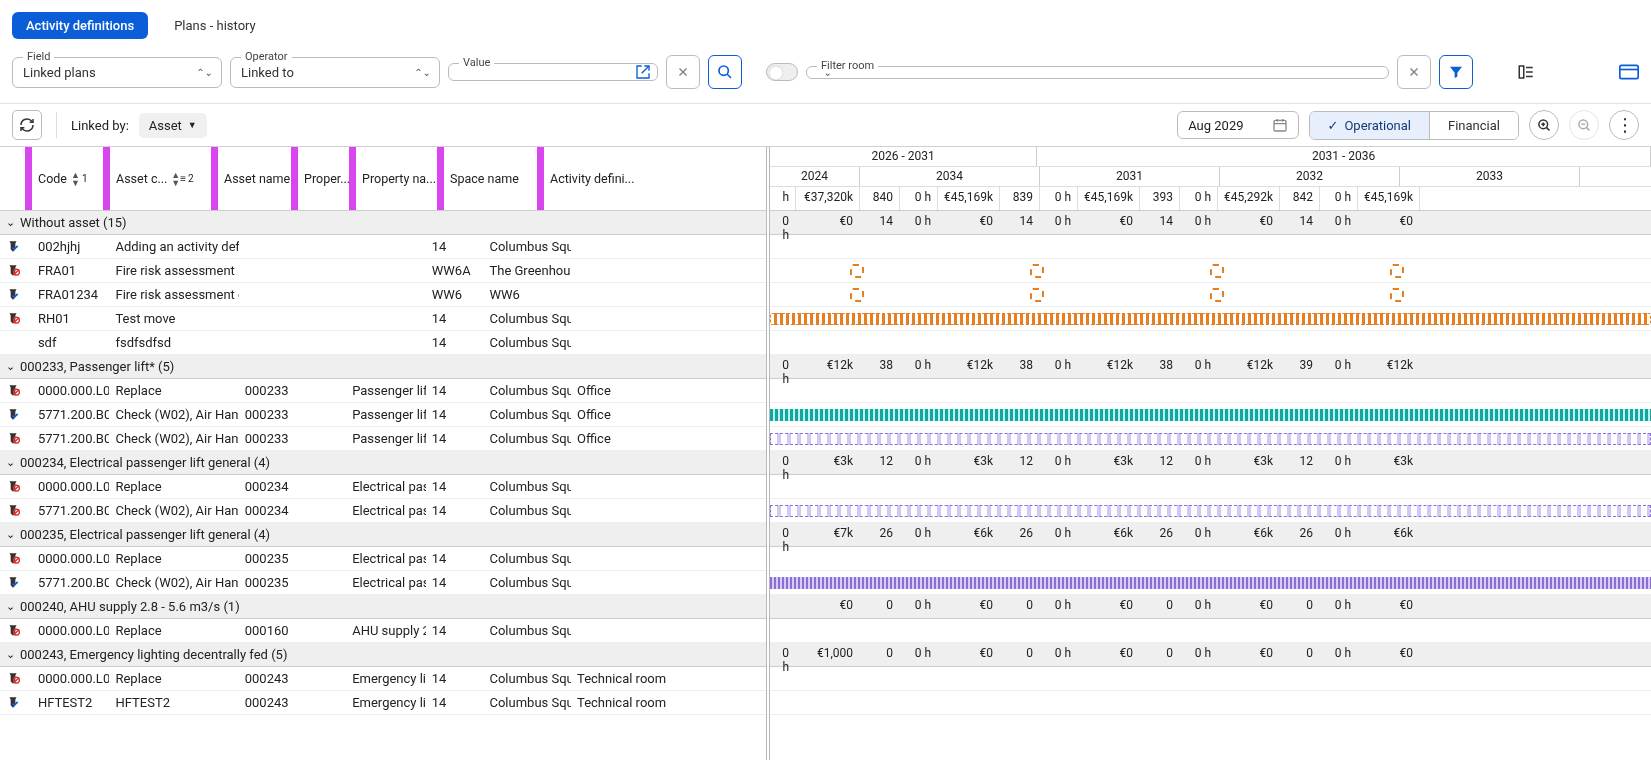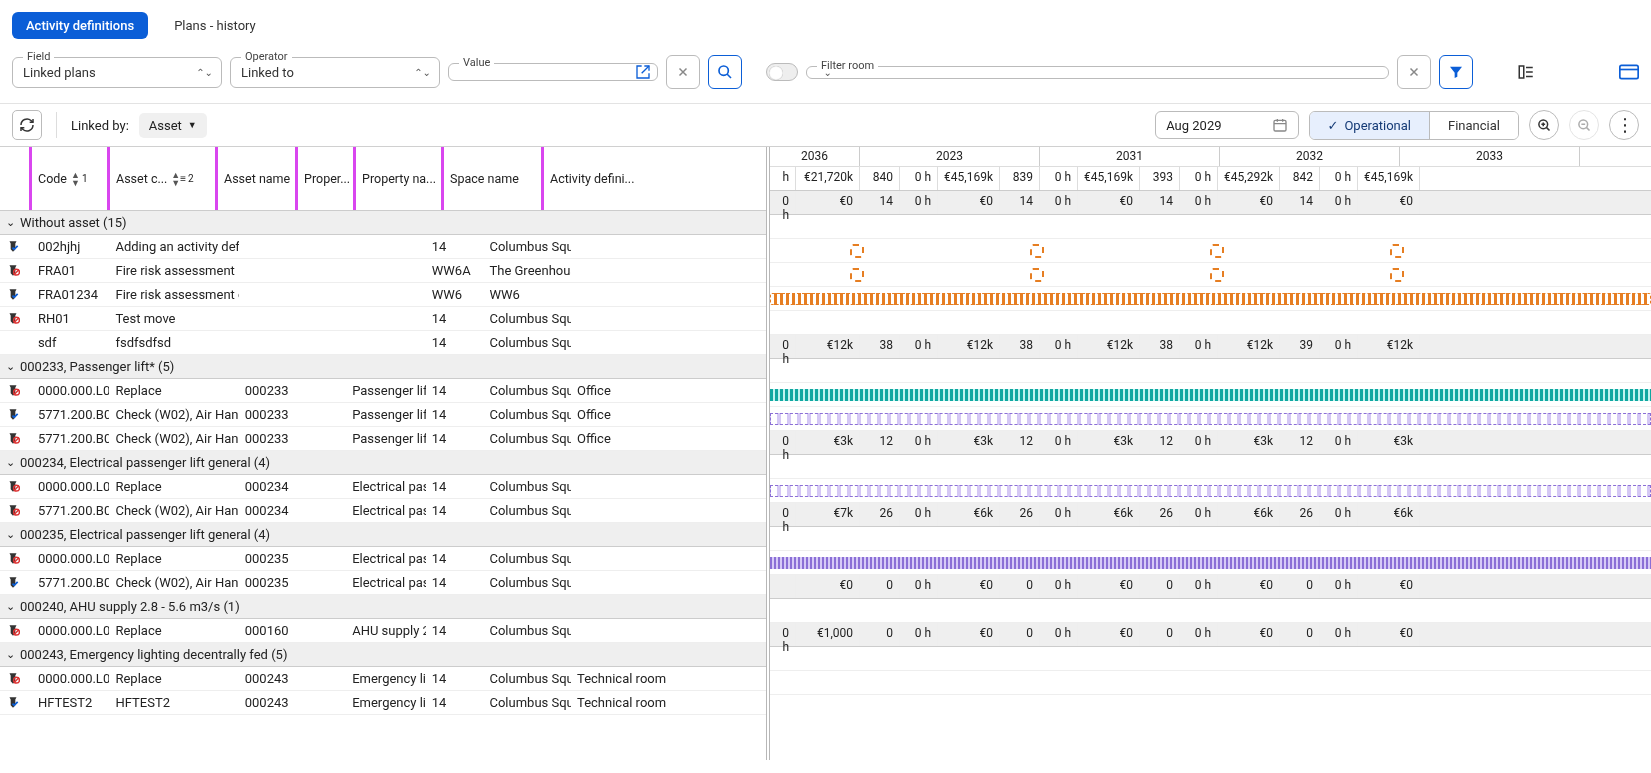--- a/index.html
+++ b/index.html
@@ -22,36 +22,36 @@
   .sq-btn.primary { border-color:#0b5ed7; color:#0b5ed7;}
   .sq-btn.active-blue { border-color:#0b5ed7; color:#0b5ed7; background:#fff;}
   .toggle-pill { border:1px solid #bbb; border-radius:12px; width:32px; height:18px; position:relative; background:#eee;}
   .toggle-pill::after { content:""; position:absolute; left:2px; top:2px; width:14px; height:14px; border-radius:50%; background:#fff; box-shadow:0 0 1px #888 inset;}
 
   .toolbar { display:flex; align-items:center; padding:6px 12px; border-top:1px solid #e3e3e3; border-bottom:1px solid #d0d0d0; gap:10px;}
   .toolbar .sep { width:1px; height:26px; background:#ddd; margin:0 4px;}
   .group-by { display:flex; align-items:center; gap:10px;}
   .chip { background:#f0f0f0; border-radius:5px; padding:5px 10px; display:flex; align-items:center; gap:6px; cursor:pointer;}
   .spacer { flex:1; }
-  .date-picker { border:1px solid #bbb; border-radius:6px; padding:5px 10px; display:flex; align-items:center; gap:50px; min-width:110px; cursor:pointer;}
+  .date-picker { border:1px solid #bbb; border-radius:6px; padding:5px 10px; display:flex; align-items:center; gap:28px; min-width:110px; cursor:pointer;}
   .seg { display:flex; border:1px solid #bbb; border-radius:6px; overflow:hidden;}
   .seg .seg-btn { padding:6px 18px; cursor:pointer; background:#fff; color:#333; }
   .seg .seg-btn.active { background:#e7effd; color:#143a76; position:relative;}
   .seg .seg-btn + .seg-btn { border-left:1px solid #bbb;}
   .round { width:30px; height:30px; border-radius:50%; border:1px solid #bbb; display:flex; align-items:center;justify-content:center; cursor:pointer; background:#fff;}
   .round.disabled { opacity:.4; cursor:default;}
   .dots { font-size:18px; line-height:1; letter-spacing:-2px;}
 
   
   .grid { display:flex; height:calc(100vh - 160px); position:relative;}
   .left-pane { width:770px; border-right:4px double #b7b7b7; overflow:hidden; position:relative; }
   .right-pane { flex:1; overflow:hidden; position:relative; }
 
   .head-row { display:flex; background:#fff; border-bottom:1px solid #ccc;}
-  .hcell { border-right:3px solid #d946ef; padding:4px 6px; font-size:12.5px; color:#222; display:flex; align-items:center; overflow:hidden; white-space:nowrap;}
+  .hcell { border-right:7px solid #d946ef; padding:4px 6px; font-size:12.5px; color:#222; display:flex; align-items:center; overflow:hidden; white-space:nowrap;}
   .hcell:last-child { border-right:none; }
 
   .body { font-size:13px;}
   .group-row { background:#efefef; display:flex; align-items:center; height:24px; border-bottom:1px solid #ccc; padding-left:6px; font-size:13px; cursor:pointer;}
   .group-row .chev2 { width:14px; display:inline-block; font-size:11px;}
   .row { display:flex; height:24px; border-bottom:1px solid #eee; align-items:center;}
   .row .c { padding:0 6px; overflow:hidden; white-space:nowrap; height:100%; display:flex; align-items:center; font-size:13px;}
   .row .c.icon-cell svg { width:14px; height:14px;}
 
   
@@ -461,30 +461,34 @@
           <div class="c" style="width: 58px;">14</div>
           <div class="c" style="width: 88px;">Columbus Squa</div>
           <div class="c" style="width: 100px;">Technical room</div>
           <div class="c" style="width: 96px;"></div>
         </div>
       </div>
   </div>
 
   <div class="right-pane">
     <div id="right-head">
+        <div class="r-head-top">
+          <div class="span-cell" style="width: 270px;">2026 - 2031</div>
+          <div class="span-cell" style="width: 620px;">2031 - 2036</div>
+        </div>
         <div class="r-head-years">
-          <div class="ycell" style="width: 90px;">2036</div>
-          <div class="ycell" style="width: 180px;">2023</div>
+          <div class="ycell" style="width: 90px;">2024</div>
+          <div class="ycell" style="width: 180px;">2034</div>
           <div class="ycell" style="width: 180px;">2031</div>
           <div class="ycell" style="width: 180px;">2032</div>
           <div class="ycell" style="width: 180px;">2033</div>
         </div>
         <div class="r-head-sum">
           <div class="scell" style="width: 26px;">h</div>
-          <div class="scell" style="width: 64px;">€21,720k</div>
+          <div class="scell" style="width: 64px;">€37,320k</div>
           <div class="scell" style="width: 40px;">840</div>
           <div class="scell" style="width: 38px;">0 h</div>
           <div class="scell" style="width: 62px;">€45,169k</div>
           <div class="scell" style="width: 40px;">839</div>
           <div class="scell" style="width: 38px;">0 h</div>
           <div class="scell" style="width: 62px;">€45,169k</div>
           <div class="scell" style="width: 40px;">393</div>
           <div class="scell" style="width: 38px;">0 h</div>
           <div class="scell" style="width: 62px;">€45,292k</div>
           <div class="scell" style="width: 40px;">842</div>

